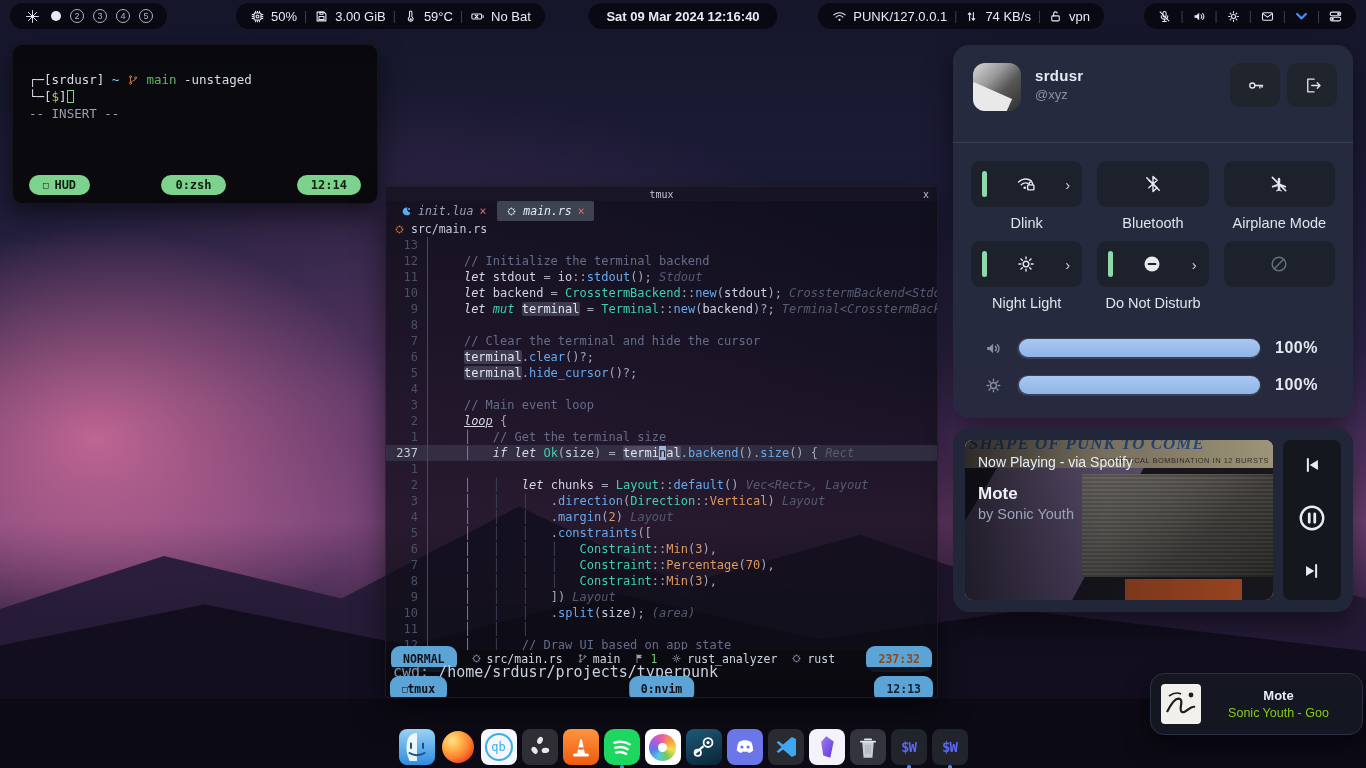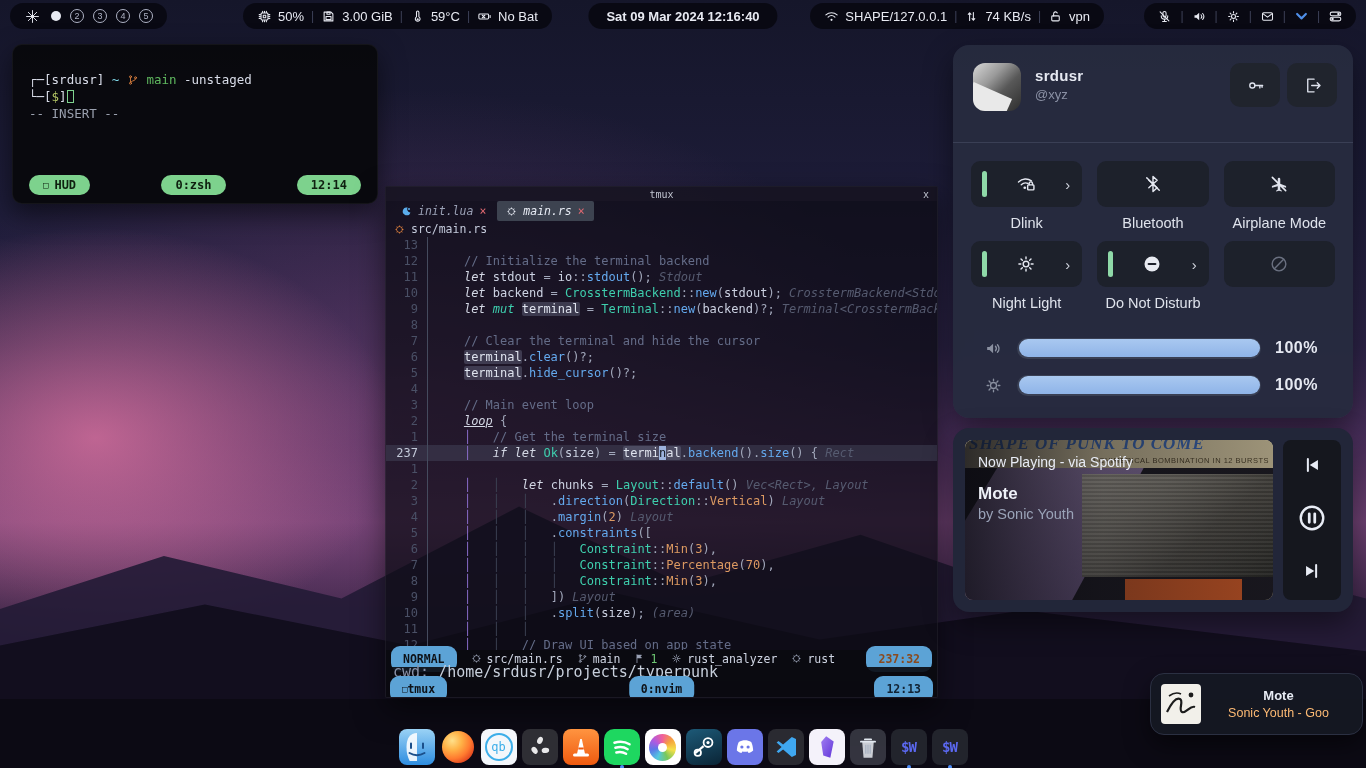--- a/index.html
+++ b/index.html
@@ -150,21 +150,21 @@
     border-radius:8px; display:flex; flex-direction:column; align-items:center; justify-content:space-between;
     padding:14px 0; color:#e8ecf5; }
   .cbtn svg { width:22px; height:22px; } .cbtn.big svg { width:30px; height:30px; }
 
   
   .notif { position:absolute; left:1150px; top:673px; width:213px; height:62px; background:rgba(21,24,34,.97);
     border:1px solid #2b3042; border-radius:14px; display:flex; align-items:center; box-shadow:0 10px 24px rgba(0,0,0,.5); }
   .nthumb { width:40px; height:40px; margin-left:10px; border-radius:4px; background:#f2f0ea; flex:none; overflow:hidden; }
   .ntxt { flex:1; text-align:center; padding-right:6px; }
   .ntitle { font-size:13px; font-weight:bold; color:#e8ecf5; }
-  .nsub { font-size:12.5px; color:#fdba74; margin-top:3px; }
+  .nsub { font-size:12.5px; color:#84cc16; margin-top:3px; }
 
   
   .dock { position:absolute; left:0; right:0; bottom:3px; display:flex; justify-content:center; gap:5px; }
   .dk { width:36px; height:36px; border-radius:8px; position:relative; display:flex; align-items:center; justify-content:center; }
   .dk svg { display:block; }
   .dk .rundot { position:absolute; left:50%; bottom:-4px; width:4px; height:4px; border-radius:50%;
     background:#4f8ef7; transform:translateX(-50%); }
   .dk .swtxt { color:#5b68f0; font-weight:bold; font-size:14px; font-family:"DejaVu Sans Mono", monospace; letter-spacing:-1px; }
 </style>
 </head>
@@ -184,21 +184,21 @@
         </svg>
       </span>
     <span id="ws-list" style="display:flex; align-items:center; gap:9px;">
         <span class="ws-dot"></span>
         <span class="ws-ring">2</span>
         <span class="ws-ring">3</span>
         <span class="ws-ring">4</span>
         <span class="ws-ring">5</span>
       </span>
   </div>
-  <div class="pill" id="stats-pill" style="left:243px; padding:0 14px;justify-content:center;">
+  <div class="pill" id="stats-pill" style="left:236px; padding:0 14px;justify-content:center;">
       <span class="stat-item">
         <span class="ico">
           <svg viewBox="0 0 24 24" fill="none" stroke="currentColor" stroke-width="1.7" stroke-linecap="round" stroke-linejoin="round">
             <rect x="6.5" y="6.5" width="11" height="11" rx="1.5"></rect>
             <rect x="10" y="10" width="4" height="4"></rect>
             <path d="M9 3.5v2M12 3.5v2M15 3.5v2M9 18.5v2M12 18.5v2M15 18.5v2M3.5 9h2M3.5 12h2M3.5 15h2M18.5 9h2M18.5 12h2M18.5 15h2"></path>
           </svg>
         </span>
         <span>50%</span>
       </span>
@@ -238,21 +238,21 @@
   <div class="pill clockpill">Sat 09 Mar 2024 12:16:40</div>
   <div class="pill" id="net-pill" style="right:262px; padding:0 14px;">
       <span class="stat-item">
         <span class="ico">
           <svg viewBox="0 0 24 24" fill="none" stroke="currentColor" stroke-width="1.7" stroke-linecap="round" stroke-linejoin="round">
             <path d="M3 9.5c5.2-4.7 12.8-4.7 18 0"></path>
             <path d="M6.5 13c3.2-3 7.8-3 11 0"></path>
             <circle cx="12" cy="17.3" r="1.7" fill="currentColor" stroke="none"></circle>
           </svg>
         </span>
-        <span>SHAPE/127.0.0.1</span>
+        <span>PUNK/127.0.0.1</span>
       </span>
       <span class="sep">|</span>
       <span class="stat-item">
         <span class="ico">
           <svg viewBox="0 0 24 24" fill="none" stroke="currentColor" stroke-width="1.7" stroke-linecap="round" stroke-linejoin="round">
             <path d="M9 18.5V6M6.8 8.5L9 6l2.2 2.5"></path>
             <path d="M15 5.5V18M17.2 15.5L15 18l-2.2-2.5"></path>
           </svg>
         </span>
         <span>74 KB/s</span>

